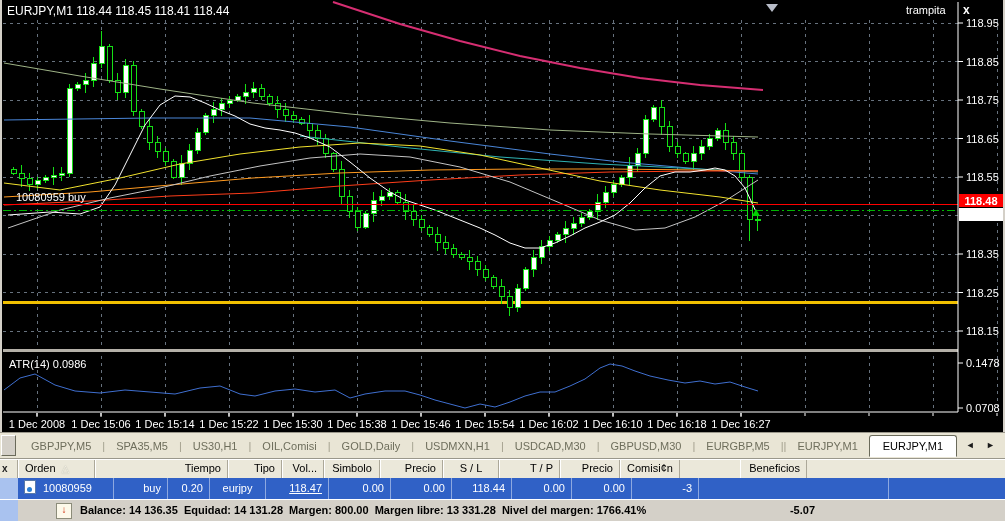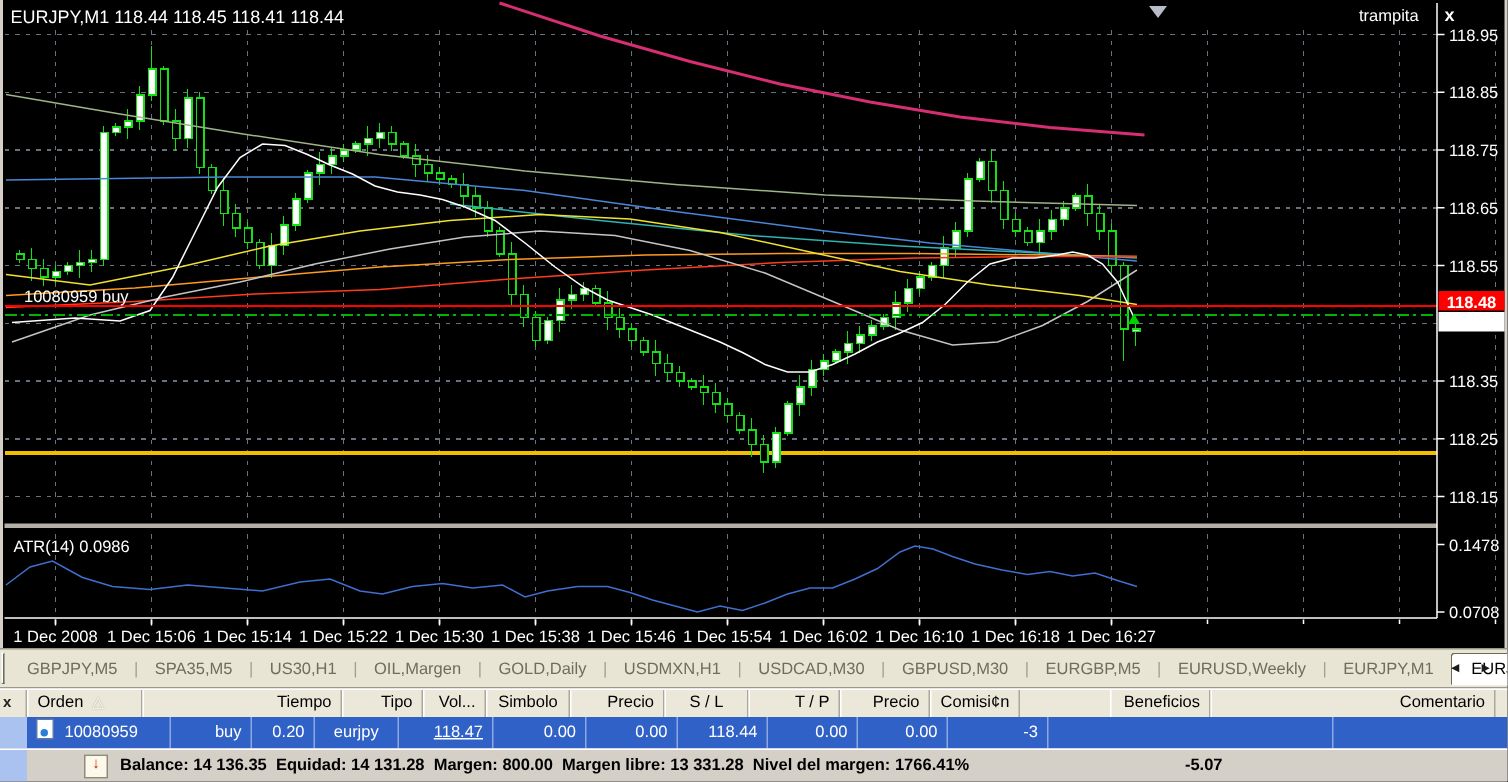--- a/index.html
+++ b/index.html
@@ -380,33 +380,32 @@
   
   <div class="tabbar">
     <div class="tab-stub"></div>
     <div id="tabs-holder" style="display:flex;align-items:center;">
         <span class="tab">GBPJPY,M5</span>
         <span class="tab-sep">|</span>
         <span class="tab">SPA35,M5</span>
         <span class="tab-sep">|</span>
         <span class="tab">US30,H1</span>
         <span class="tab-sep">|</span>
-        <span class="tab">OIL,Margen</span>
+        <span class="tab">OIL,Comisi</span>
         <span class="tab-sep">|</span>
         <span class="tab">GOLD,Daily</span>
         <span class="tab-sep">|</span>
         <span class="tab">USDMXN,H1</span>
         <span class="tab-sep">|</span>
         <span class="tab">USDCAD,M30</span>
         <span class="tab-sep">|</span>
         <span class="tab">GBPUSD,M30</span>
         <span class="tab-sep">|</span>
         <span class="tab">EURGBP,M5</span>
         <span class="tab-sep">|</span>
-        <span class="tab">EURUSD,Weekly</span>
         <span class="tab-sep">|</span>
         <span class="tab">EURJPY,M1</span>
         <span class="tab active">EURJPY,M1</span>
       </div>
     <div class="tab-arrows">
       <span>◄</span>
       <span>►</span>
     </div>
   </div>
 
@@ -419,21 +418,20 @@
         <div class="th" style="width: 54px; text-align: right;">Tipo</div>
         <div class="th" style="width: 42px; text-align: right;">Vol...</div>
         <div class="th" style="width: 56px; text-align: center;">Simbolo</div>
         <div class="th" style="width: 63px; text-align: right;">Precio</div>
         <div class="th" style="width: 56px; text-align: center;">S / L</div>
         <div class="th" style="width: 61px; text-align: right;">T / P</div>
         <div class="th" style="width: 60px; text-align: right;">Precio</div>
         <div class="th" style="width: 60px; text-align: center;">Comisi¢n</div>
         <div class="th" style="width: 60px; text-align: right; margin-top: 29px;">Swap</div>
         <div class="th" style="width: 67px; text-align: right;">Beneficios</div>
-        <div class="th" style="width: 190px; text-align: right;">Comentario</div>
       </div>
     <div class="t-row" id="t-row">
         <div class="td gutter" style="width: 18px;"></div>
         <div class="td" style="width: 96px; text-align: left;"><span class="doc-icon"></span>10080959</div>
         <div class="td" style="width: 54px; text-align: right;">buy</div>
         <div class="td" style="width: 42px; text-align: right;">0.20</div>
         <div class="td" style="width: 56px; text-align: center;">eurjpy</div>
         <div class="td" style="width: 63px; text-align: right; text-decoration: underline;">118.47</div>
         <div class="td" style="width: 62px; text-align: right;">0.00</div>
         <div class="td" style="width: 61px; text-align: right;">0.00</div>

